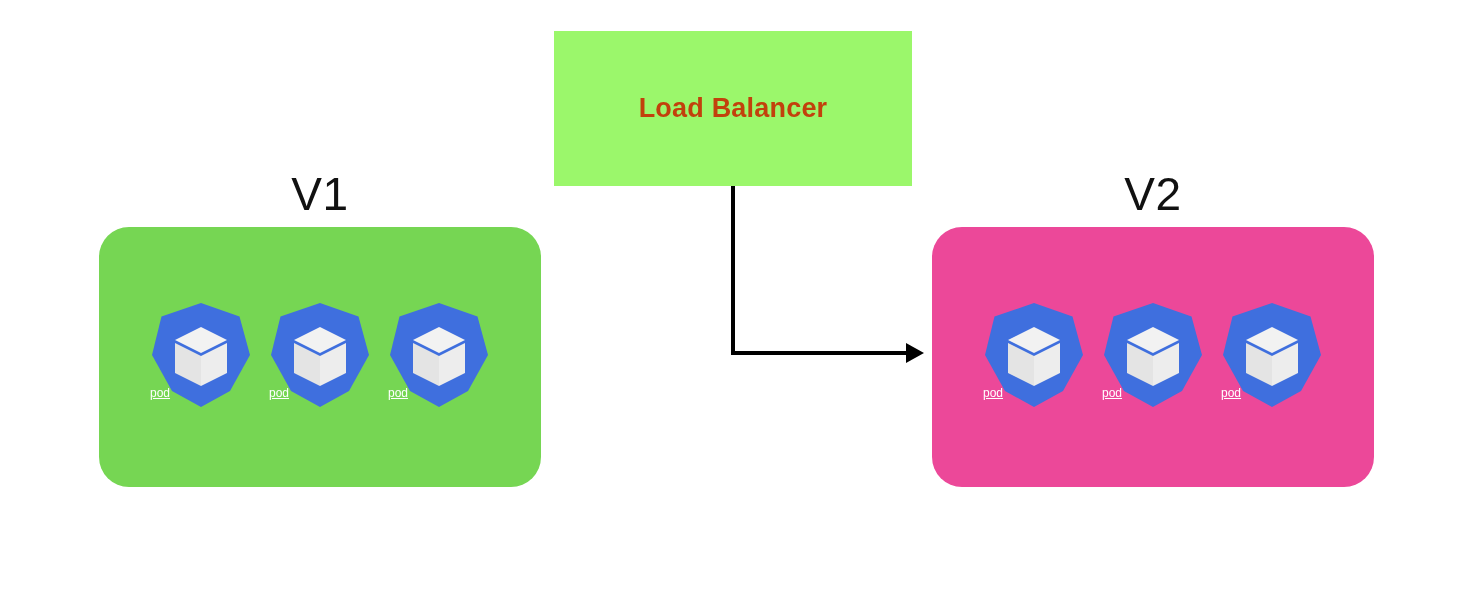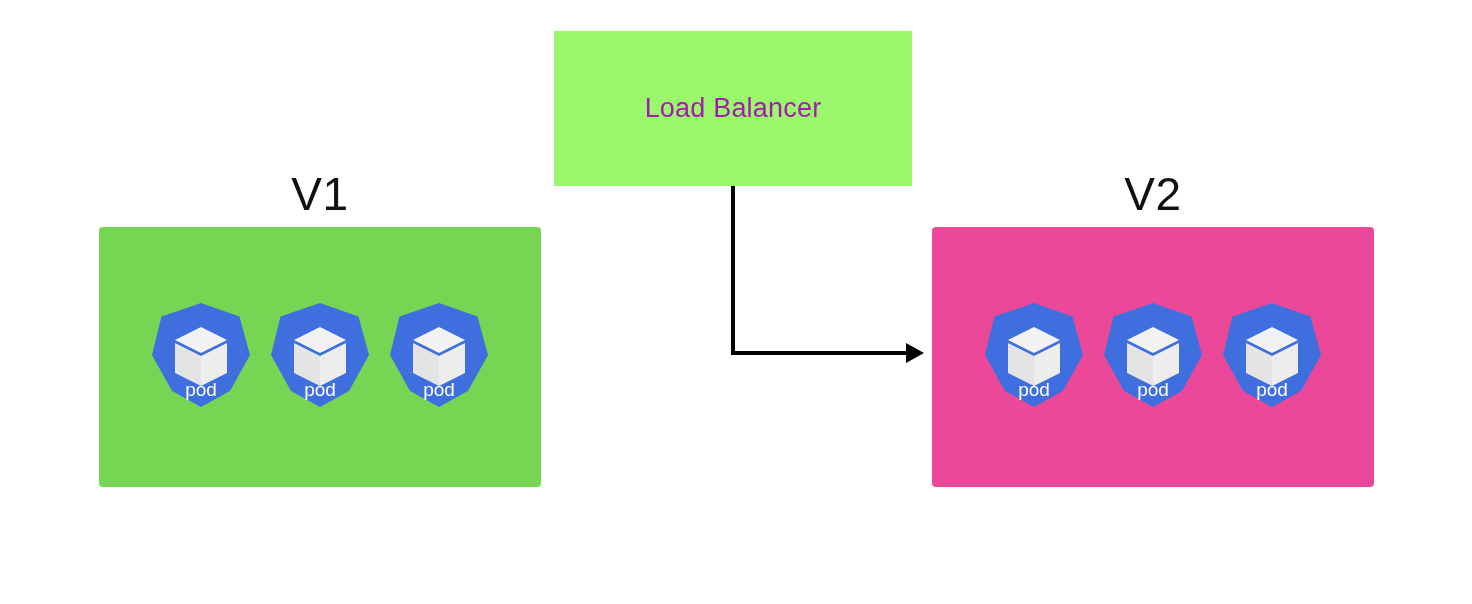--- a/index.html
+++ b/index.html
@@ -26,42 +26,42 @@
     top: 31px;
     width: 358px;
     height: 155px;
     background: #9BF76B;
     display: flex;
     align-items: center;
     justify-content: center;
   }
   .lb-label {
     font-size: 27px;
-    font-weight: normal;
-    color: #a21caf;
+    font-weight: bold;
+    color: #c2410c;
     letter-spacing: 0.2px;
     white-space: nowrap;
   }
 
   
   .connector {
     position: absolute;
     left: 0;
     top: 0;
     width: 1472px;
     height: 604px;
     pointer-events: none;
   }
 
   
   .group {
     position: absolute;
     width: 442px;
     height: 260px;
-    border-radius: 4px;
+    border-radius: 30px;
     top: 227px;
   }
   .group.v1 { left: 99px;  background: #76D653; }
   .group.v2 { left: 932px; background: #ec4899; }
 
   .group-title {
     position: absolute;
     top: -56px;
     left: 0;
     width: 442px;
@@ -90,24 +90,24 @@
     width: 102px;
     height: 108px;
     flex: 0 0 auto;
   }
   .pod svg { display: block; width: 102px; height: 108px; }
   .pod-label {
     position: absolute;
     left: 0;
     bottom: 12px;
     width: 102px;
-    text-align: center;
-    font-size: 19px;
+    font-size: 12px;
     color: #ffffff;
     line-height: 1;
+    text-decoration: underline;
   }
 </style>
 </head>
 <body>
 
 <div id="canvas">
 
   <div class="lb-box">
     <span class="lb-label">Load Balancer</span>
   </div>

